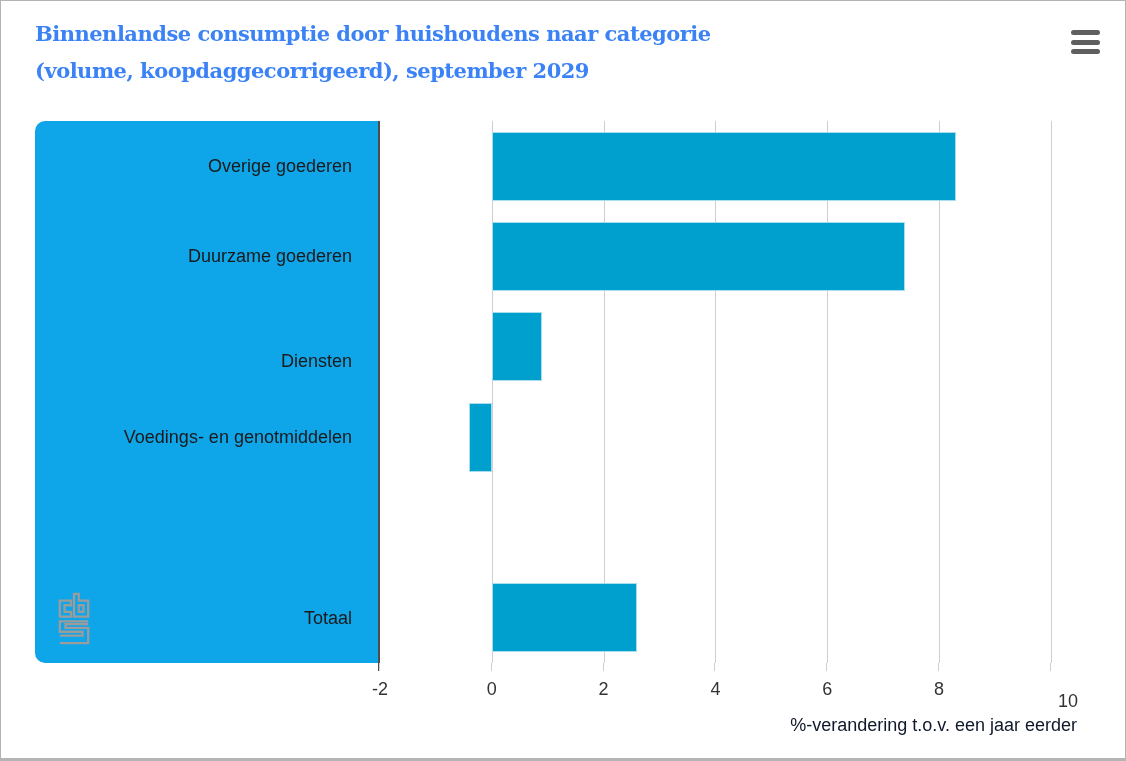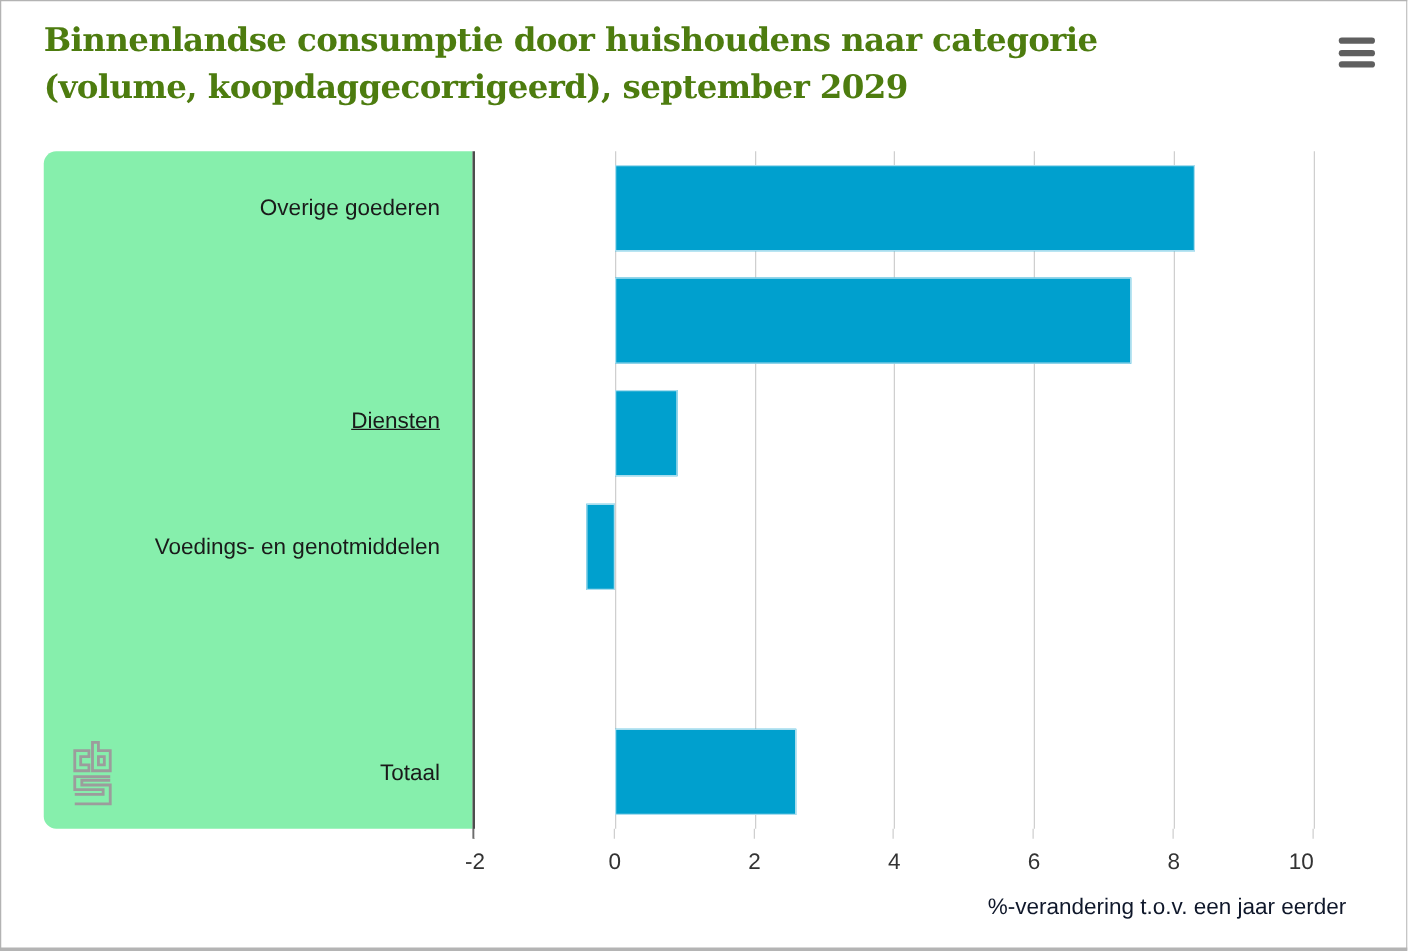--- a/index.html
+++ b/index.html
@@ -9,32 +9,32 @@
     box-sizing:border-box;
     background:#ffffff;
     border:1px solid #b3b3b3;
     border-bottom:3px solid #b4b4b4;
     font-family:"Liberation Sans", sans-serif;
     overflow:hidden;
   }
   .title{
     position:absolute;left:34px;top:14px;width:1010px;
     font-family:"DejaVu Serif", serif;
-    font-weight:700;color:#4d7c0f;
-    font-size:26px;line-height:37px;letter-spacing:-0.5px;
+    font-weight:700;color:#3b82f6;
+    font-size:21px;line-height:37px;letter-spacing:-0.5px;
   }
   .menu-btn{
     position:absolute;top:29px;right:25px;width:29px;height:24px;
     display:flex;flex-direction:column;justify-content:space-between;
     cursor:pointer;background:none;border:none;padding:0;
   }
   .menu-btn span{display:block;width:29px;height:5px;border-radius:2.5px;background:#5f5f5f;}
   .panel{
     position:absolute;left:34px;top:120px;width:343px;height:542px;
-    background:#86efac;border-radius:10px 0 0 10px;
+    background:#0ea5e9;border-radius:10px 0 0 10px;
   }
   .separator{
     position:absolute;left:377px;top:120px;width:2px;height:550px;background:#4d4d4d;
   }
   .plot{
     position:absolute;left:379px;top:120px;width:745px;height:542px;
   }
   .gridline{position:absolute;top:0;width:1px;height:542px;background:#cfcfcf;}
   .bar{position:absolute;height:69px;border:1px solid #a9ddee;box-sizing:border-box;}
   .cat-label{
@@ -72,21 +72,22 @@
     <svg class="logo" width="38" height="53" viewBox="0 0 40 56">
       <g fill="none" stroke="#9c9c9c" stroke-width="2.4">
         <path d="M17 9 H5 V26 H17 V21 H10 V14 H17 Z"></path>
         <path d="M20 26 V2 H25 V9 H35 V26 Z"></path>
         <path d="M25 14 V21 H30 V14 Z"></path>
         <path d="M35 31 H5 V42 H29 V46 H5"></path>
         <path d="M5 54 H35 V38 H11 V34 H35"></path>
       </g>
     </svg>
   <div class="cat-label" style="top: 0px; height: 90.3333px; line-height: 90.3333px;">Overige goederen</div>
-      <div class="cat-label" style="top: 170px; height: 90.3333px; line-height: 90.3333px; text-decoration: underline;">Diensten</div>
+      <div class="cat-label" style="top: 90.3333px; height: 90.3333px; line-height: 90.3333px;">Duurzame goederen</div>
+      <div class="cat-label" style="top: 195px; height: 90.3333px; line-height: 90.3333px;">Diensten</div>
       <div class="cat-label" style="top: 451.667px; height: 90.3333px; line-height: 90.3333px;">Totaal</div>
       <div class="cat-label" style="top: 271px; height: 90.3333px; line-height: 90.3333px;">Voedings- en genotmiddelen</div>
     </div>
 
   <div class="separator"></div>
 
   <div class="plot" id="plot">
       <div class="gridline" style="left: 111.8px;"></div>
       <div class="gridline" style="left: 223.6px;"></div>
       <div class="gridline" style="left: 335.4px;"></div>
@@ -107,18 +108,18 @@
       <div class="xtick-label" style="left: 490.8px;">0</div>
       <div class="xtick" style="left: 601.6px;"></div>
       <div class="xtick-label" style="left: 602.6px;">2</div>
       <div class="xtick" style="left: 713.4px;"></div>
       <div class="xtick-label" style="left: 714.4px;">4</div>
       <div class="xtick" style="left: 825.2px;"></div>
       <div class="xtick-label" style="left: 826.2px;">6</div>
       <div class="xtick" style="left: 937px;"></div>
       <div class="xtick-label" style="left: 938px;">8</div>
       <div class="xtick" style="left: 1048.8px;"></div>
-      <div class="xtick-label" style="left: 1040px;">10</div>
+      <div class="xtick-label" style="left: 1067px; margin-top: 12px;">10</div>
     </div>
 
   <div class="xaxis-title">%-verandering t.o.v. een jaar eerder</div>
 
 </div>
 
 </body></html>

